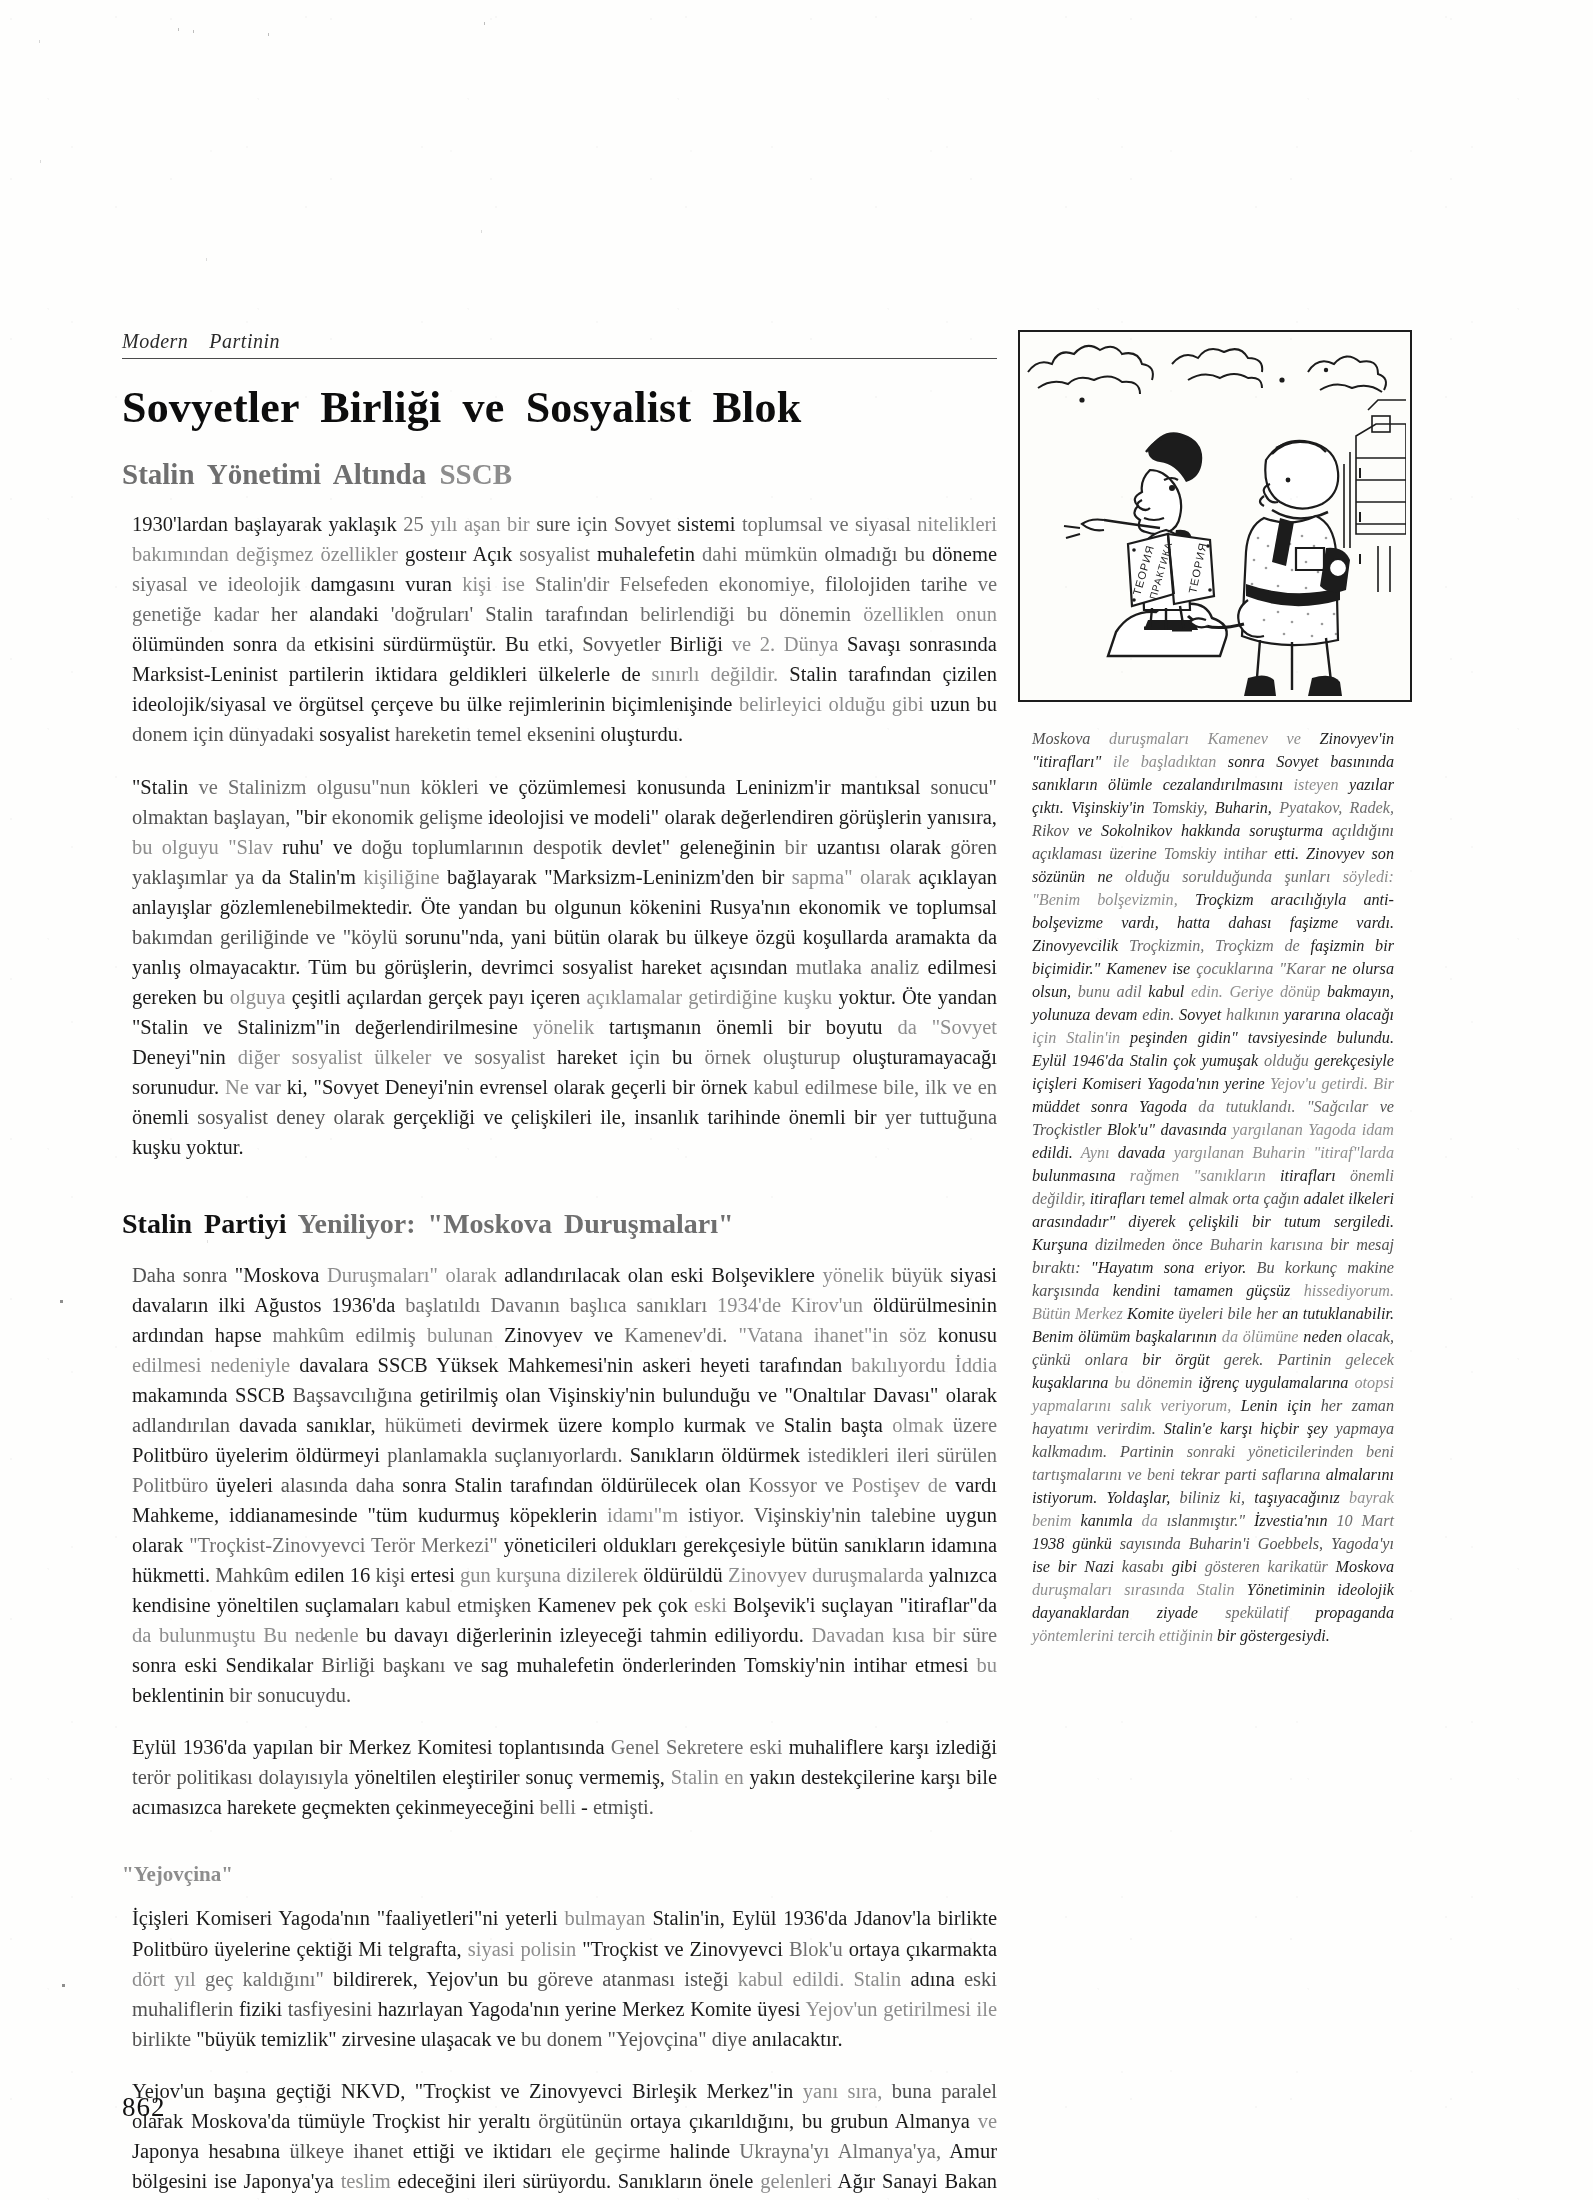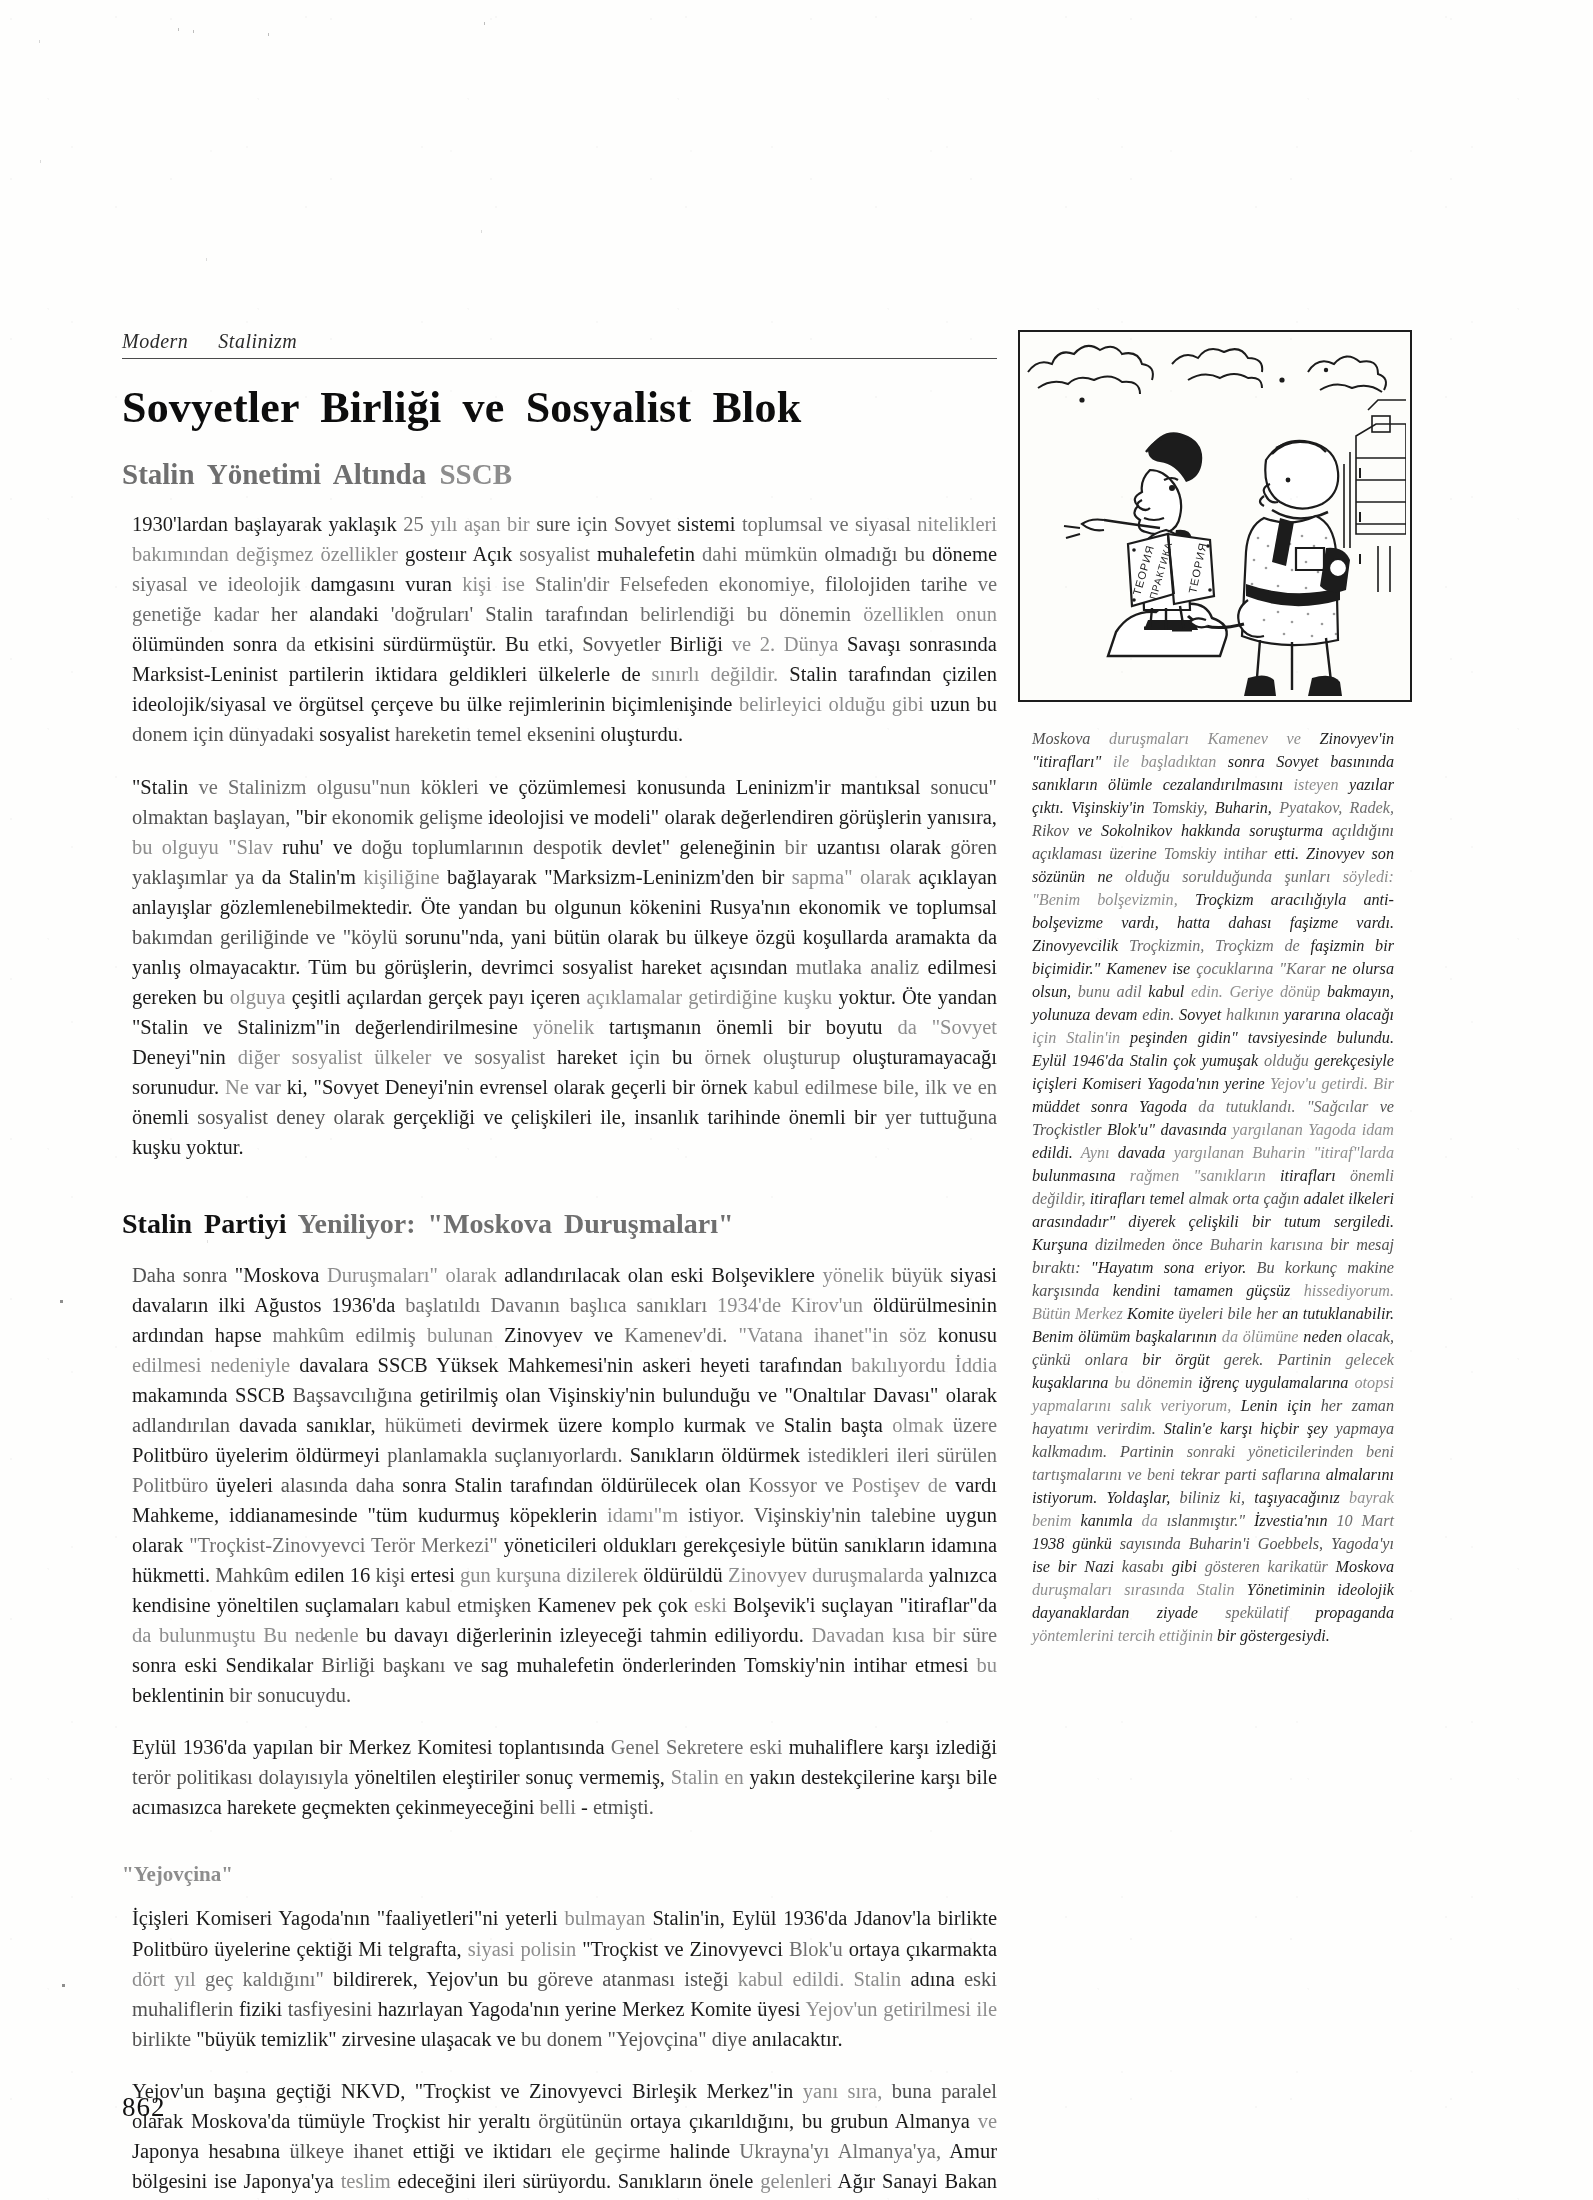--- a/index.html
+++ b/index.html
@@ -61,21 +61,21 @@
   }
 
   
   .runhead {
     font-style: italic;
     font-size: 20px;
     letter-spacing: .5px;
     color: #2b2b2b;
     padding-bottom: 5px;
   }
-  .runhead .w1 { margin-right: 30px; }
+  .runhead .w1 { margin-right: 21px; }
   .rule {
     border: 0;
     border-top: 1.6px solid #2a2a2a;
     margin: 0 0 24px 0;
     opacity: .85;
   }
 
   h1.title {
     font-size: 44px;
     font-weight: 700;
@@ -166,21 +166,21 @@
   <div class="artifact-rule" style="left:207px; top:1240px; height:90px; opacity:.25;"></div>
   <div class="artifact-rule" style="left:482px; top:1480px; height:560px; opacity:.28;"></div>
   <div class="artifact-rule" style="left:205px; top:1700px; height:70px; opacity:.25;"></div>
   <div class="artifact-mark" style="left:60px; top:1300px; width:3px; height:3px;"></div>
   <div class="artifact-mark" style="left:62px; top:1984px; width:3px; height:3px;"></div>
   <div class="artifact-mark" style="left:322px; top:1637px; width:3px; height:3px;"></div>
 
   <div class="col-main">
 
     <div class="runhead">
-      <span class="w1">Modern</span><span>Stalinizm</span>
+      <span class="w1">Modern</span><span>Partinin</span>
     </div>
     <hr class="rule">
 
     <h1 class="title">Sovyetler Birliği ve Sosyalist Blok</h1>
 
     <h2 class="subhead"><span class="faint">Stalin Yönetimi Altında</span> <span class="fainter">SSCB</span></h2>
 
     <p class="body">1930'lardan başlayarak yaklaşık <span class="faint">25</span> <span class="fainter">yılı aşan bir</span> <span class="mid">sure için Sovyet</span> sistemi <span class="faint">toplumsal ve siyasal</span> <span class="fainter">nitelikleri bakımından değişmez</span> <span class="fainter">özellikler</span> gosteıır Açık <span class="faint">sosyalist</span> muhalefetin <span class="faint">dahi mümkün</span> <span class="mid">olmadığı bu</span> döneme <span class="faint">siyasal ve ideolojik</span> damgasını vuran <span class="fainter">kişi ise</span> <span class="faint">Stalin'dir Felsefeden</span> <span class="faint">ekonomiye,</span> <span class="mid">filolojiden tarihe</span> <span class="faint">ve genetiğe kadar</span> <span class="mid">her</span> alandaki <span class="mid">'doğruları'</span> <span class="mid">Stalin tarafından</span> <span class="faint">belirlendiği bu dönemin</span> <span class="fainter">özelliklen onun</span> ölümünden sonra <span class="mid">da</span> etkisini sürdürmüştür. Bu <span class="mid">etki, Sovyetler</span> Birliği <span class="fainter">ve 2. Dünya</span> Savaşı sonrasında Marksist-Leninist partilerin iktidara geldikleri ülkelerle de <span class="fainter">sınırlı değildir.</span> Stalin tarafından çizilen ideolojik/siyasal ve örgütsel çerçeve bu ülke rejimlerinin biçimlenişinde <span class="fainter">belirleyici olduğu gibi</span> uzun bu <span class="mid">donem için dünyadaki</span> sosyalist <span class="mid">hareketin temel eksenini</span> oluşturdu.</p>
 
     <p class="body">"Stalin <span class="faint">ve Stalinizm olgusu"nun</span> <span class="mid">kökleri</span> ve çözümlemesi konusunda Leninizm'ir mantıksal <span class="mid">sonucu" olmaktan başlayan,</span> "bir <span class="mid">ekonomik gelişme</span> ideolojisi ve modeli" olarak değerlendiren görüşlerin yanısıra, <span class="fainter">bu olguyu "Slav</span> ruhu' ve <span class="mid">doğu toplumlarının despotik</span> devlet" geleneğinin <span class="faint">bir</span> uzantısı olarak <span class="mid">gören yaklaşımlar ya</span> da Stalin'm <span class="fainter">kişiliğine</span> bağlayarak "Marksizm-Leninizm'den bir <span class="fainter">sapma" olarak</span> açıklayan anlayışlar gözlemlenebilmektedir. Öte yandan bu olgunun kökenini Rusya'nın ekonomik ve toplumsal <span class="mid">bakımdan</span> <span class="mid">geriliğinde ve "köylü</span> sorunu"nda, yani bütün olarak bu ülkeye özgü koşullarda aramakta da yanlış olmayacaktır. Tüm bu görüşlerin, devrimci sosyalist hareket açısından <span class="faint">mutlaka analiz</span> edilmesi gereken bu <span class="fainter">olguya</span> çeşitli açılardan gerçek payı içeren <span class="fainter">açıklamalar getirdiğine kuşku</span> yoktur. Öte yandan "Stalin ve Stalinizm"in değerlendirilmesine <span class="fainter">yönelik</span> tartışmanın önemli bir boyutu <span class="fainter">da "Sovyet</span> Deneyi"nin <span class="fainter">diğer sosyalist ülkeler</span> <span class="faint">ve sosyalist</span> hareket <span class="mid">için</span> bu <span class="faint">örnek oluşturup</span> oluşturamayacağı sorunudur. <span class="fainter">Ne</span> <span class="faint">var</span> ki, "Sovyet Deneyi'nin evrensel olarak geçerli bir örnek <span class="faint">kabul edilmese bile,</span> <span class="faint">ilk ve en</span> önemli <span class="mid">sosyalist deney olarak</span> gerçekliği ve çelişkileri ile, insanlık tarihinde önemli bir <span class="mid">yer tuttuğuna</span> kuşku yoktur.</p>

